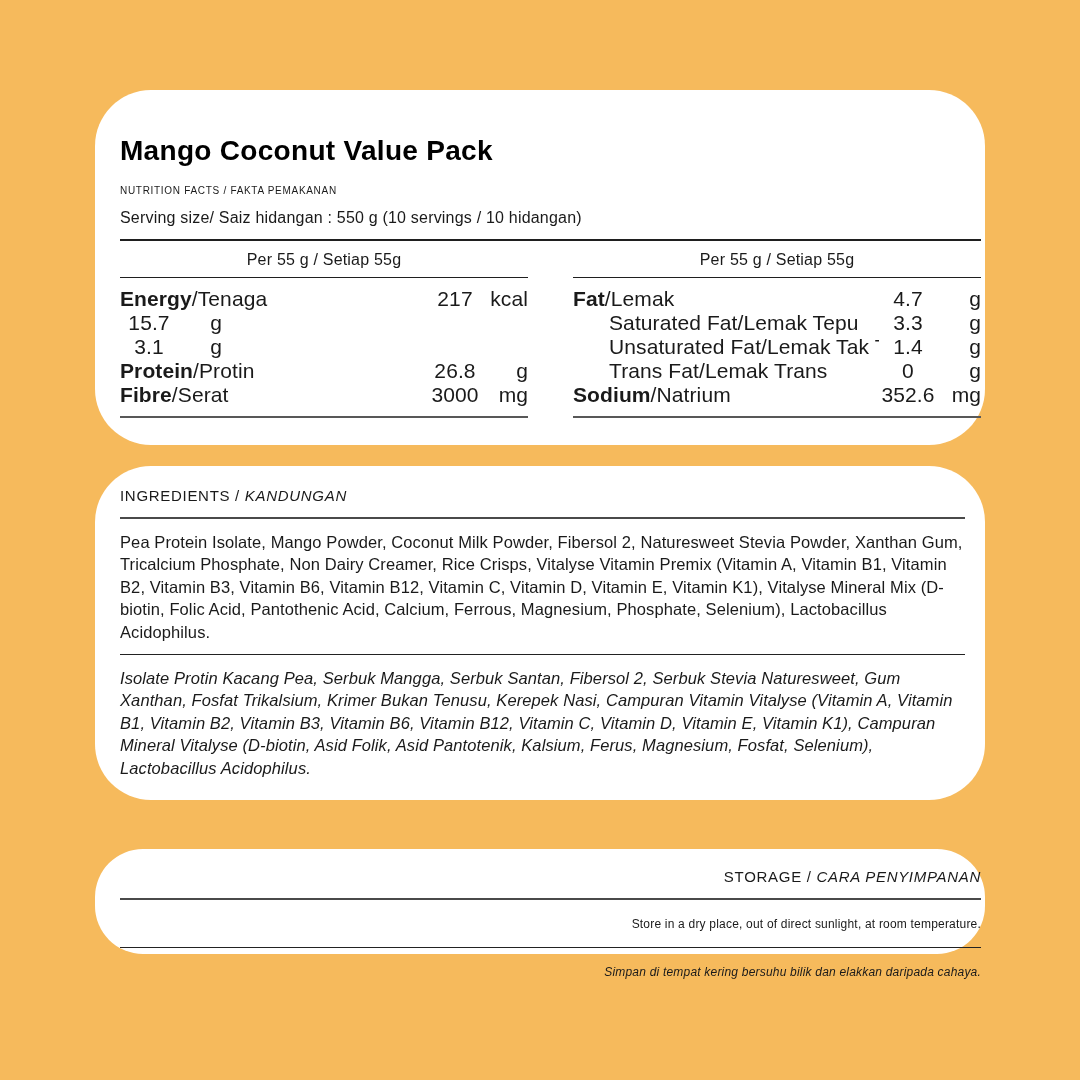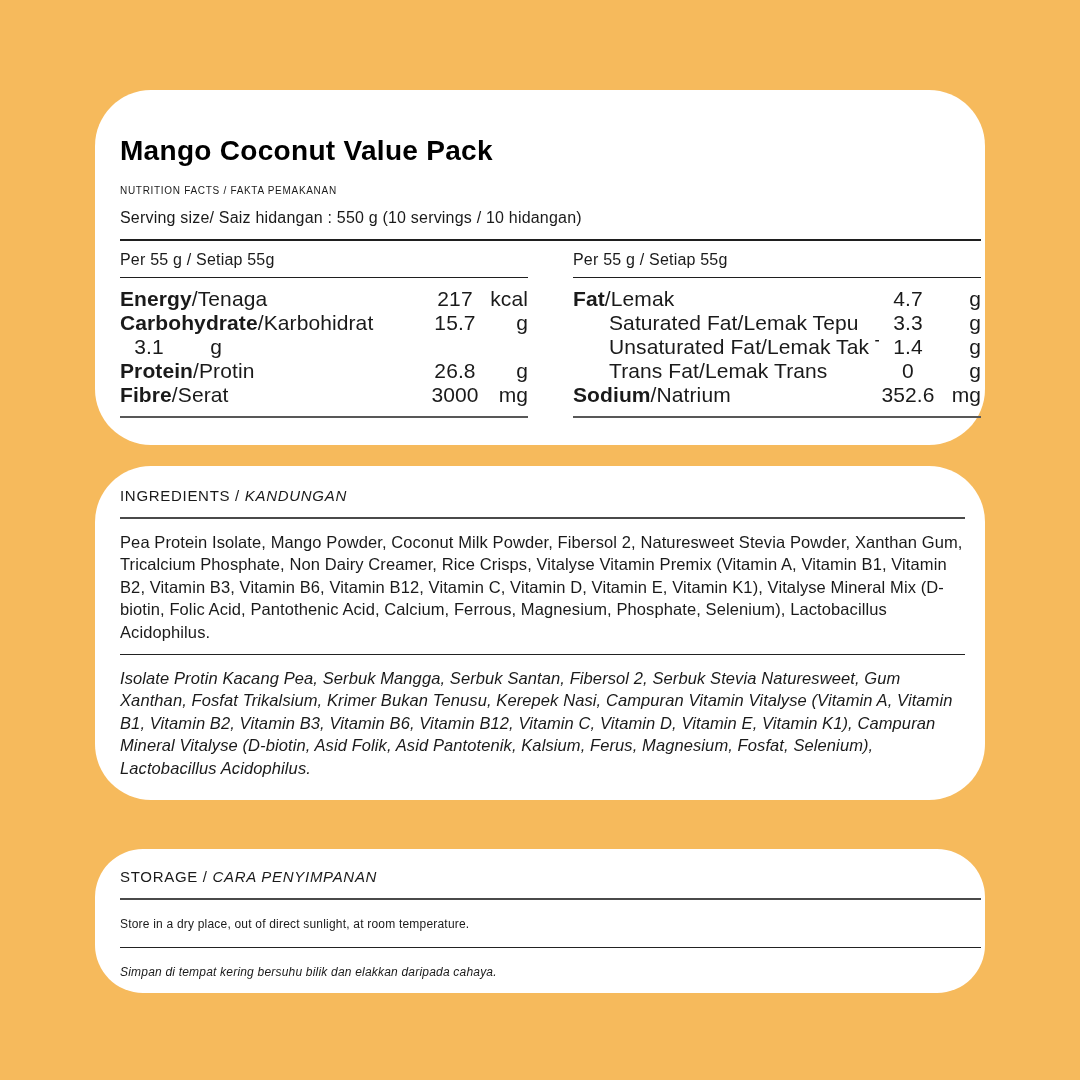--- a/index.html
+++ b/index.html
@@ -11,39 +11,39 @@
     -webkit-font-smoothing:antialiased;
   }
   .canvas{position:relative;width:1080px;height:1080px;overflow:hidden;}
   .card{
     position:absolute;left:95px;width:890px;
     background:var(--card,#FFFFFF);
     box-sizing:border-box;
   }
   .card-nutrition{top:90px;height:355px;border-radius:56px;padding:26px 4px 0 25px;}
   .card-ingredients{top:466px;height:334px;border-radius:56px;padding:21px 20px 0 25px;}
-  .card-storage{top:849px;height:144px;border-radius:48px;padding:19px 4px 0 25px;}
+  .card-storage{top:849px;height:105px;border-radius:48px;padding:19px 4px 0 25px;text-align:right;}
 
   .title{
     font-size:28px;line-height:31px;font-weight:800;color:#000;
     letter-spacing:.3px;
   }
   .subtitle{
     margin-top:13px;font-size:10px;letter-spacing:.7px;
   }
   .serving{margin-top:13px;font-size:16px;letter-spacing:.2px;}
 
   .rule{border:0;margin:0;}
   .rule-dark{border-top:2px solid #1F1F1F;}
   .serving-rule{margin-top:12px;}
 
   .ntables{display:flex;gap:45px;}
   .ncol{flex:1;min-width:0;}
   .ncol-header{
-    margin-top:10px;text-align:left;font-size:16px;letter-spacing:.2px;
+    margin-top:10px;text-align:center;font-size:16px;letter-spacing:.2px;
     padding-bottom:8px;border-bottom:1.5px solid #1F1F1F;
   }
   .nrows{margin-top:9px;}
   .nrow{display:flex;align-items:baseline;font-size:21px;line-height:24px;letter-spacing:.1px;}
   .nrow .nlabel{flex:1;white-space:nowrap;overflow:hidden;}
   .nrow .nlabel b{font-weight:700;}
   .nrow.indent .nlabel{padding-left:36px;}
   .nrow .nval{width:58px;text-align:center;}
   .nrow .nunit{width:44px;text-align:right;}
   .ncol-bottom{margin-top:9px;border-top:2px solid #585858;}
@@ -73,21 +73,20 @@
 
       <div class="ncol">
         <div class="ncol-header">Per 55 g / Setiap 55g</div>
         <div class="nrows">
           <div class="nrow">
             <span class="nlabel"><b>Energy</b><span>/Tenaga</span></span>
             <span class="nval">217</span>
             <span class="nunit">kcal</span>
           </div>
           <div class="nrow">
-            <span class="nlabel"><b>Carbohydrate</b><span>/Karbohidrat</span></span>
             <span class="nval">15.7</span>
             <span class="nunit">g</span>
           </div>
           <div class="nrow indent">
             <span class="nval">3.1</span>
             <span class="nunit">g</span>
           </div>
           <div class="nrow">
             <span class="nlabel"><b>Protein</b><span>/Protin</span></span>
             <span class="nval">26.8</span>

